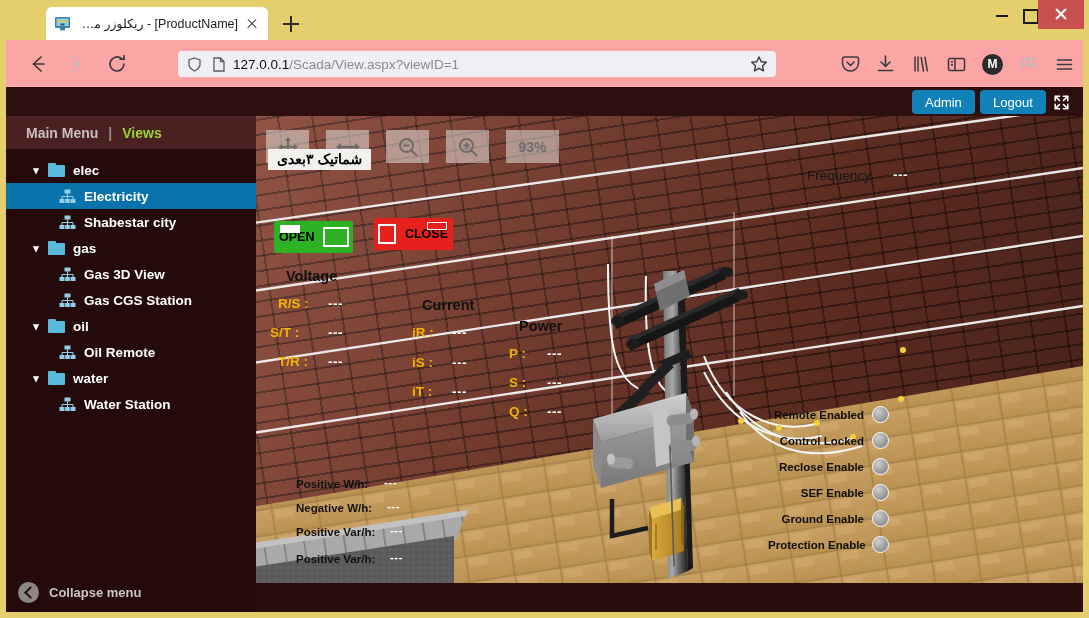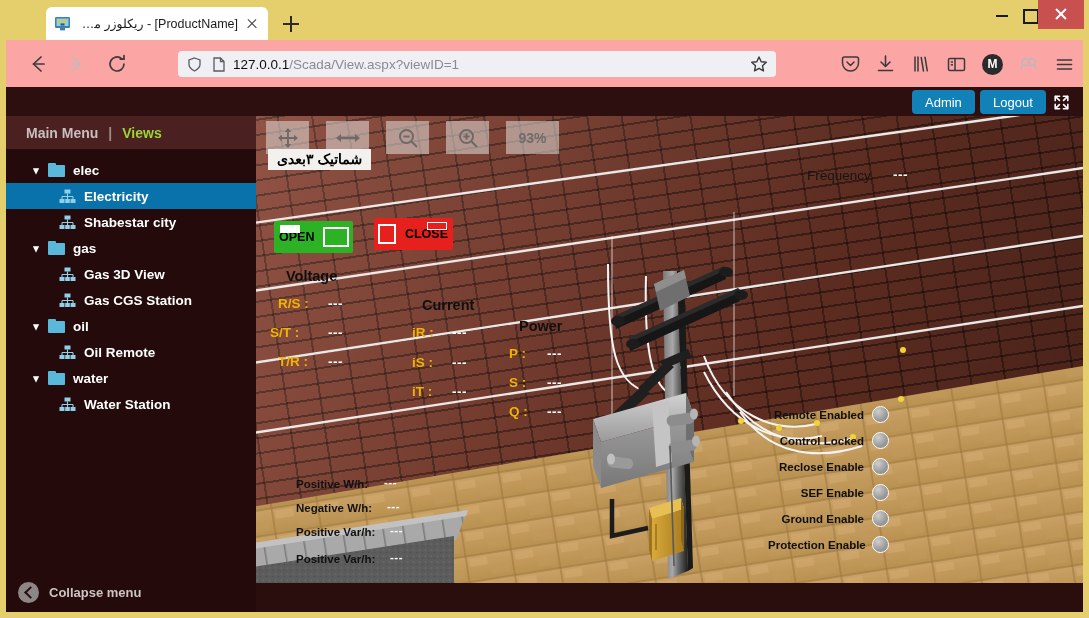--- a/index.html
+++ b/index.html
@@ -230,21 +230,21 @@
   }
   #brickshade {
     position: absolute; inset: 0;
     background: linear-gradient(120deg, rgba(255,255,255,0.10) 0%, rgba(0,0,0,0.18) 60%, rgba(0,0,0,0.32) 100%);
     pointer-events: none;
   }
   
   #ground { position: absolute; left: 0; top: 0; width: 827px; height: 467px; }
 
   
-  #vtoolbar { position: absolute; left: 10px; top: 5px; height: 33px; display: flex; gap: 14px; }
+  #vtoolbar { position: absolute; left: 10px; top: 14px; height: 33px; display: flex; gap: 14px; }
   .vtb {
     width: 43px; height: 33px; margin-right: 3px;
     background: rgba(225,221,216,0.55);
     display: flex; align-items: center; justify-content: center;
     cursor: pointer; color: #6d6a68;
   }
   .vtb.zoomlvl {
     width: 53px; font-size: 14px; font-weight: bold;
     color: #6f6c6a; cursor: default;
   }

